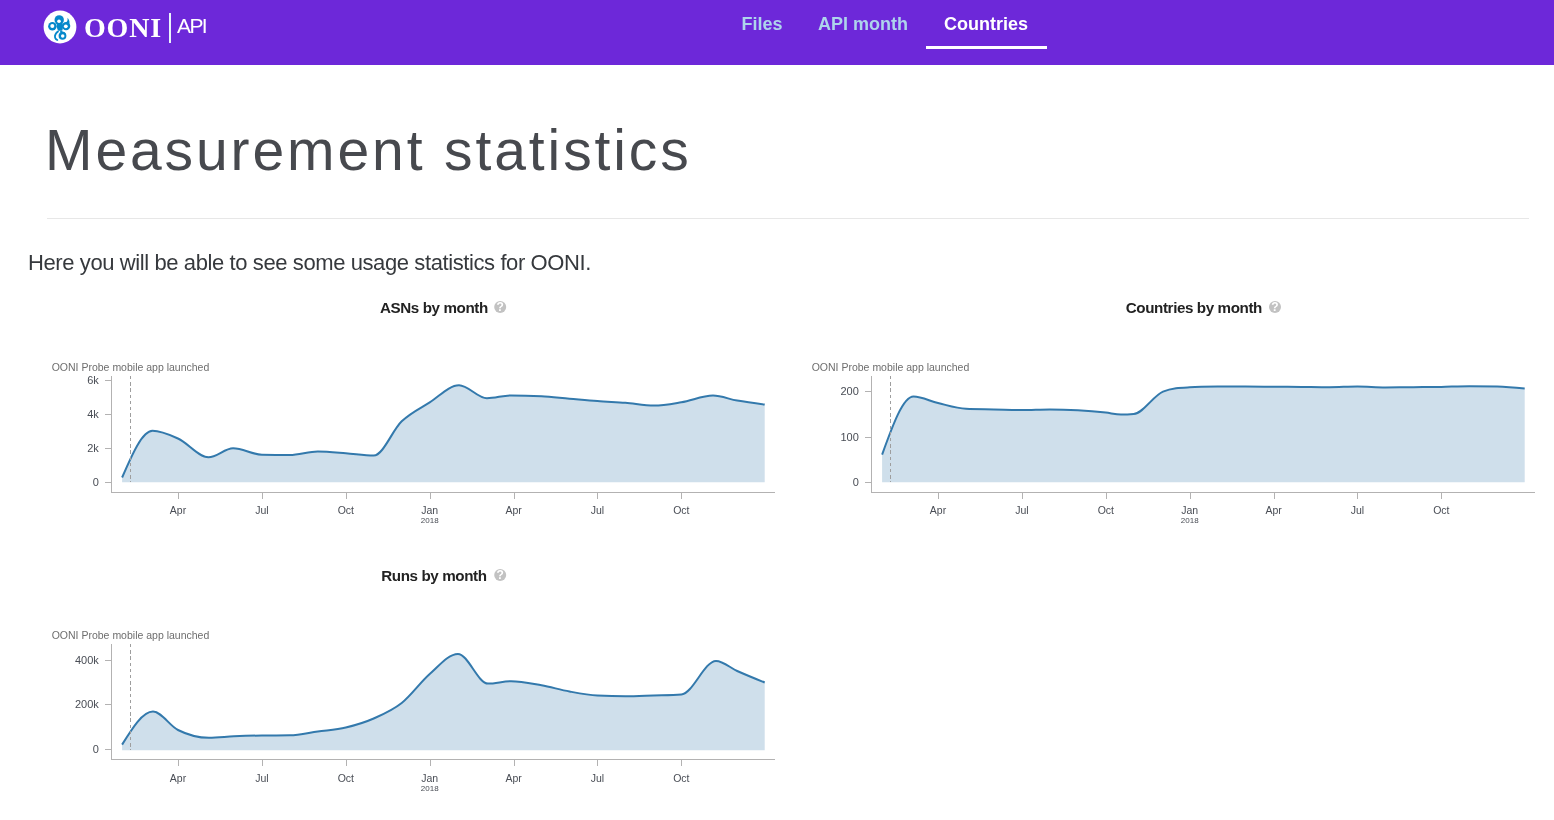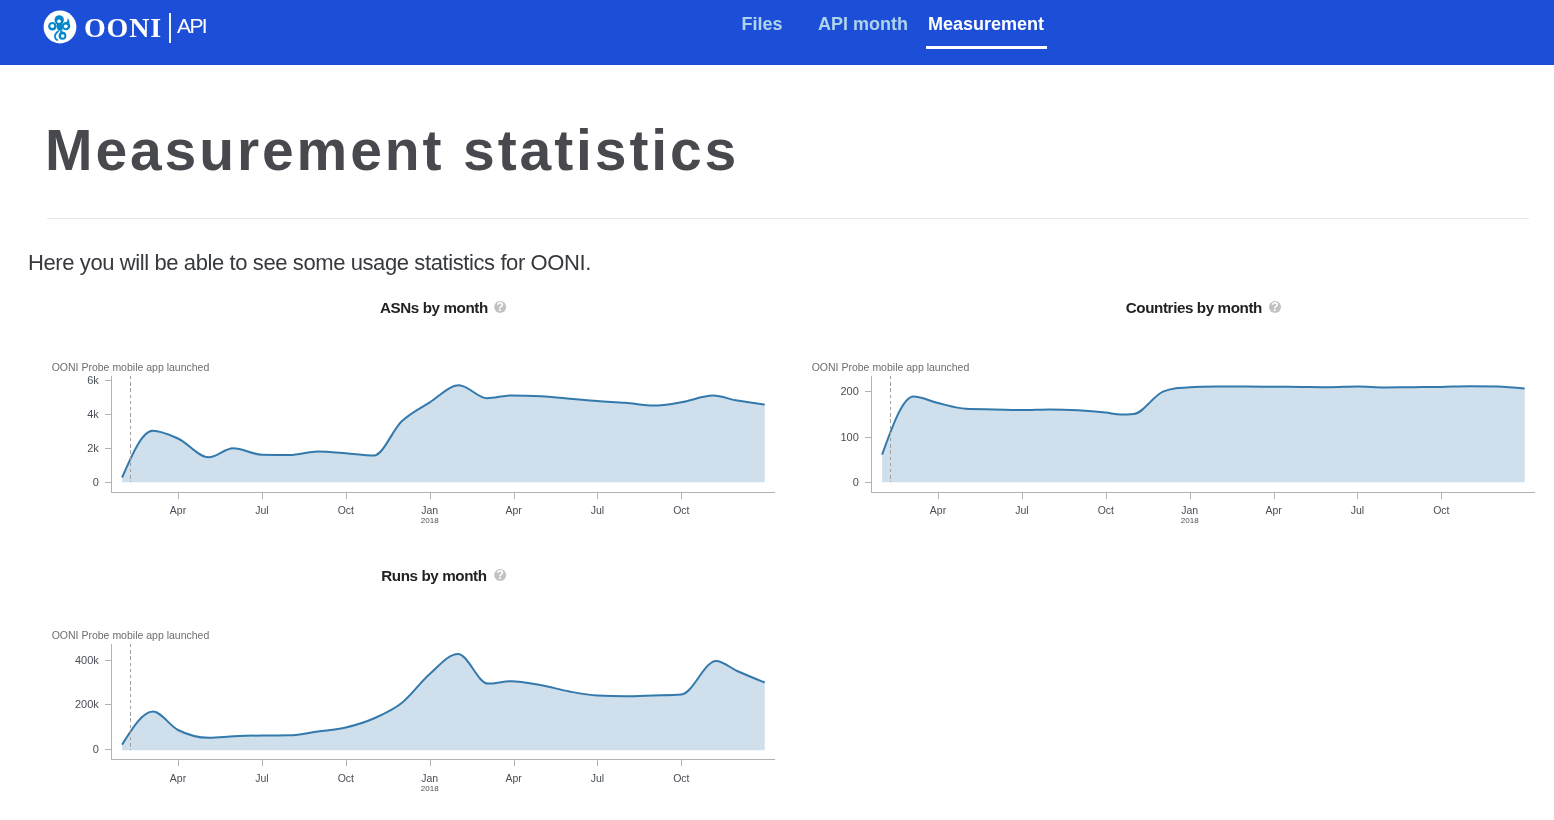--- a/index.html
+++ b/index.html
@@ -1,27 +1,27 @@
 <!DOCTYPE html>
 <html><head><meta charset="utf-8">
 <style>
 * { margin:0; padding:0; box-sizing:border-box; }
 html,body { width:1554px; height:820px; background:#fff; overflow:hidden;
   font-family:"Liberation Sans", sans-serif; }
 .abs { position:absolute; }
-#navbar { position:absolute; left:0; top:0; width:1554px; height:65px; background:#1d4ed8; }
+#navbar { position:absolute; left:0; top:0; width:1554px; height:65px; background:#6d28d9; }
 #brand-ooni { position:absolute; left:84px; top:11.7px; color:#fff;
   font-family:"Liberation Serif", serif; font-weight:bold; font-size:28px; letter-spacing:0.8px;}
 #brand-bar { position:absolute; left:169px; top:13px; width:2px; height:30px; background:#e9f4fb; }
 #brand-api { position:absolute; left:177px; top:13.5px; color:#fff; font-size:21px; font-weight:400; letter-spacing:-1.6px;}
 .navlink { position:absolute; top:13.7px; font-size:18px; font-weight:bold; color:#aed4ec;
   transform:translateX(-50%); white-space:nowrap;}
 #nav-stat { color:#fff; }
 #stat-underline { position:absolute; left:926px; top:45.5px; width:121px; height:3px; background:#fff; }
-#h1 { position:absolute; left:45px; top:117px; font-size:57px; font-weight:700; color:#47494e;
+#h1 { position:absolute; left:45px; top:117px; font-size:57px; font-weight:400; color:#47494e;
   letter-spacing:2.9px; }
 #hr { position:absolute; left:47px; top:218px; width:1482px; height:1px; background:#e7e7e7; }
 #p1 { position:absolute; left:28px; top:250px; font-size:22px; color:#36393d; letter-spacing:-0.4px; }
 svg text { font-family:"Liberation Sans", sans-serif; }
 </style></head>
 <body>
 <div id="navbar">
   <svg class="abs" style="left:43px;top:10px" width="34" height="34" viewBox="0 0 34 34">
     <circle cx="17" cy="17" r="16.4" fill="#fff"></circle>
     <g fill="#0588cb" stroke="none">
@@ -39,21 +39,21 @@
       <circle cx="9.3" cy="16.1" r="2.0"></circle>
       <circle cx="22.8" cy="16.3" r="1.9"></circle>
       <circle cx="19.7" cy="25.9" r="1.75"></circle>
     </g>
   </svg>
   <div id="brand-ooni">OONI</div>
   <div id="brand-bar"></div>
   <div id="brand-api">API</div>
   <div class="navlink" style="left:762px">Files</div>
   <div class="navlink" style="left:863px">API month</div>
-  <div class="navlink" id="nav-stat" style="left:986px">Measurement</div>
+  <div class="navlink" id="nav-stat" style="left:986px">Countries</div>
   <div id="stat-underline"></div>
 </div>
 <div id="h1">Measurement statistics</div>
 <div id="hr"></div>
 <div id="p1">Here you will be able to see some usage statistics for OONI.</div>
 <svg class="abs" style="left:0;top:0" width="1554" height="820" viewBox="0 0 1554 820">
 <path d="M122.1,477.5C132.2,454.2,142.4,430.8,152.5,430.8C161.0,430.8,169.5,434.7,178.0,438.5C188.2,443.0,198.3,457.3,208.5,457.3C216.7,457.3,224.9,448.3,233.1,448.3C242.7,448.3,252.3,454.5,261.9,454.7C271.2,454.9,280.5,455.0,289.8,455.0C299.1,455.0,308.5,451.5,317.8,451.5C327.1,451.5,336.5,452.5,345.8,453.2C355.1,453.9,364.4,455.6,373.7,455.6C383.0,455.6,392.4,430.2,401.7,421.3C411.0,412.4,420.4,408.3,429.7,402.4C439.5,396.2,449.2,385.2,459.0,385.2C468.3,385.2,477.7,398.3,487.0,398.3C495.0,398.3,503.0,395.4,511.0,395.4C521.2,395.4,531.3,395.7,541.5,396.2C550.8,396.7,560.2,397.9,569.5,398.7C578.8,399.5,588.1,400.4,597.4,401.1C606.7,401.8,616.1,402.1,625.4,402.8C634.9,403.6,644.5,405.6,654.0,405.6C663.1,405.6,672.2,403.8,681.3,402.3C691.9,400.6,702.4,395.6,713.0,395.6C721.1,395.6,729.1,399.2,737.2,400.6C746.4,402.2,755.5,403.4,764.7,404.6L764.7,482.2L122.1,482.2Z" fill="#cfdfeb"></path>
 <path d="M122.1,477.5C132.2,454.2,142.4,430.8,152.5,430.8C161.0,430.8,169.5,434.7,178.0,438.5C188.2,443.0,198.3,457.3,208.5,457.3C216.7,457.3,224.9,448.3,233.1,448.3C242.7,448.3,252.3,454.5,261.9,454.7C271.2,454.9,280.5,455.0,289.8,455.0C299.1,455.0,308.5,451.5,317.8,451.5C327.1,451.5,336.5,452.5,345.8,453.2C355.1,453.9,364.4,455.6,373.7,455.6C383.0,455.6,392.4,430.2,401.7,421.3C411.0,412.4,420.4,408.3,429.7,402.4C439.5,396.2,449.2,385.2,459.0,385.2C468.3,385.2,477.7,398.3,487.0,398.3C495.0,398.3,503.0,395.4,511.0,395.4C521.2,395.4,531.3,395.7,541.5,396.2C550.8,396.7,560.2,397.9,569.5,398.7C578.8,399.5,588.1,400.4,597.4,401.1C606.7,401.8,616.1,402.1,625.4,402.8C634.9,403.6,644.5,405.6,654.0,405.6C663.1,405.6,672.2,403.8,681.3,402.3C691.9,400.6,702.4,395.6,713.0,395.6C721.1,395.6,729.1,399.2,737.2,400.6C746.4,402.2,755.5,403.4,764.7,404.6" fill="none" stroke="#3379ac" stroke-width="2" stroke-linejoin="round"></path>
 <g stroke="#b3b2b2" stroke-width="1" shape-rendering="crispEdges">
       <line x1="111.5" y1="375.5" x2="111.5" y2="492.5"></line>

